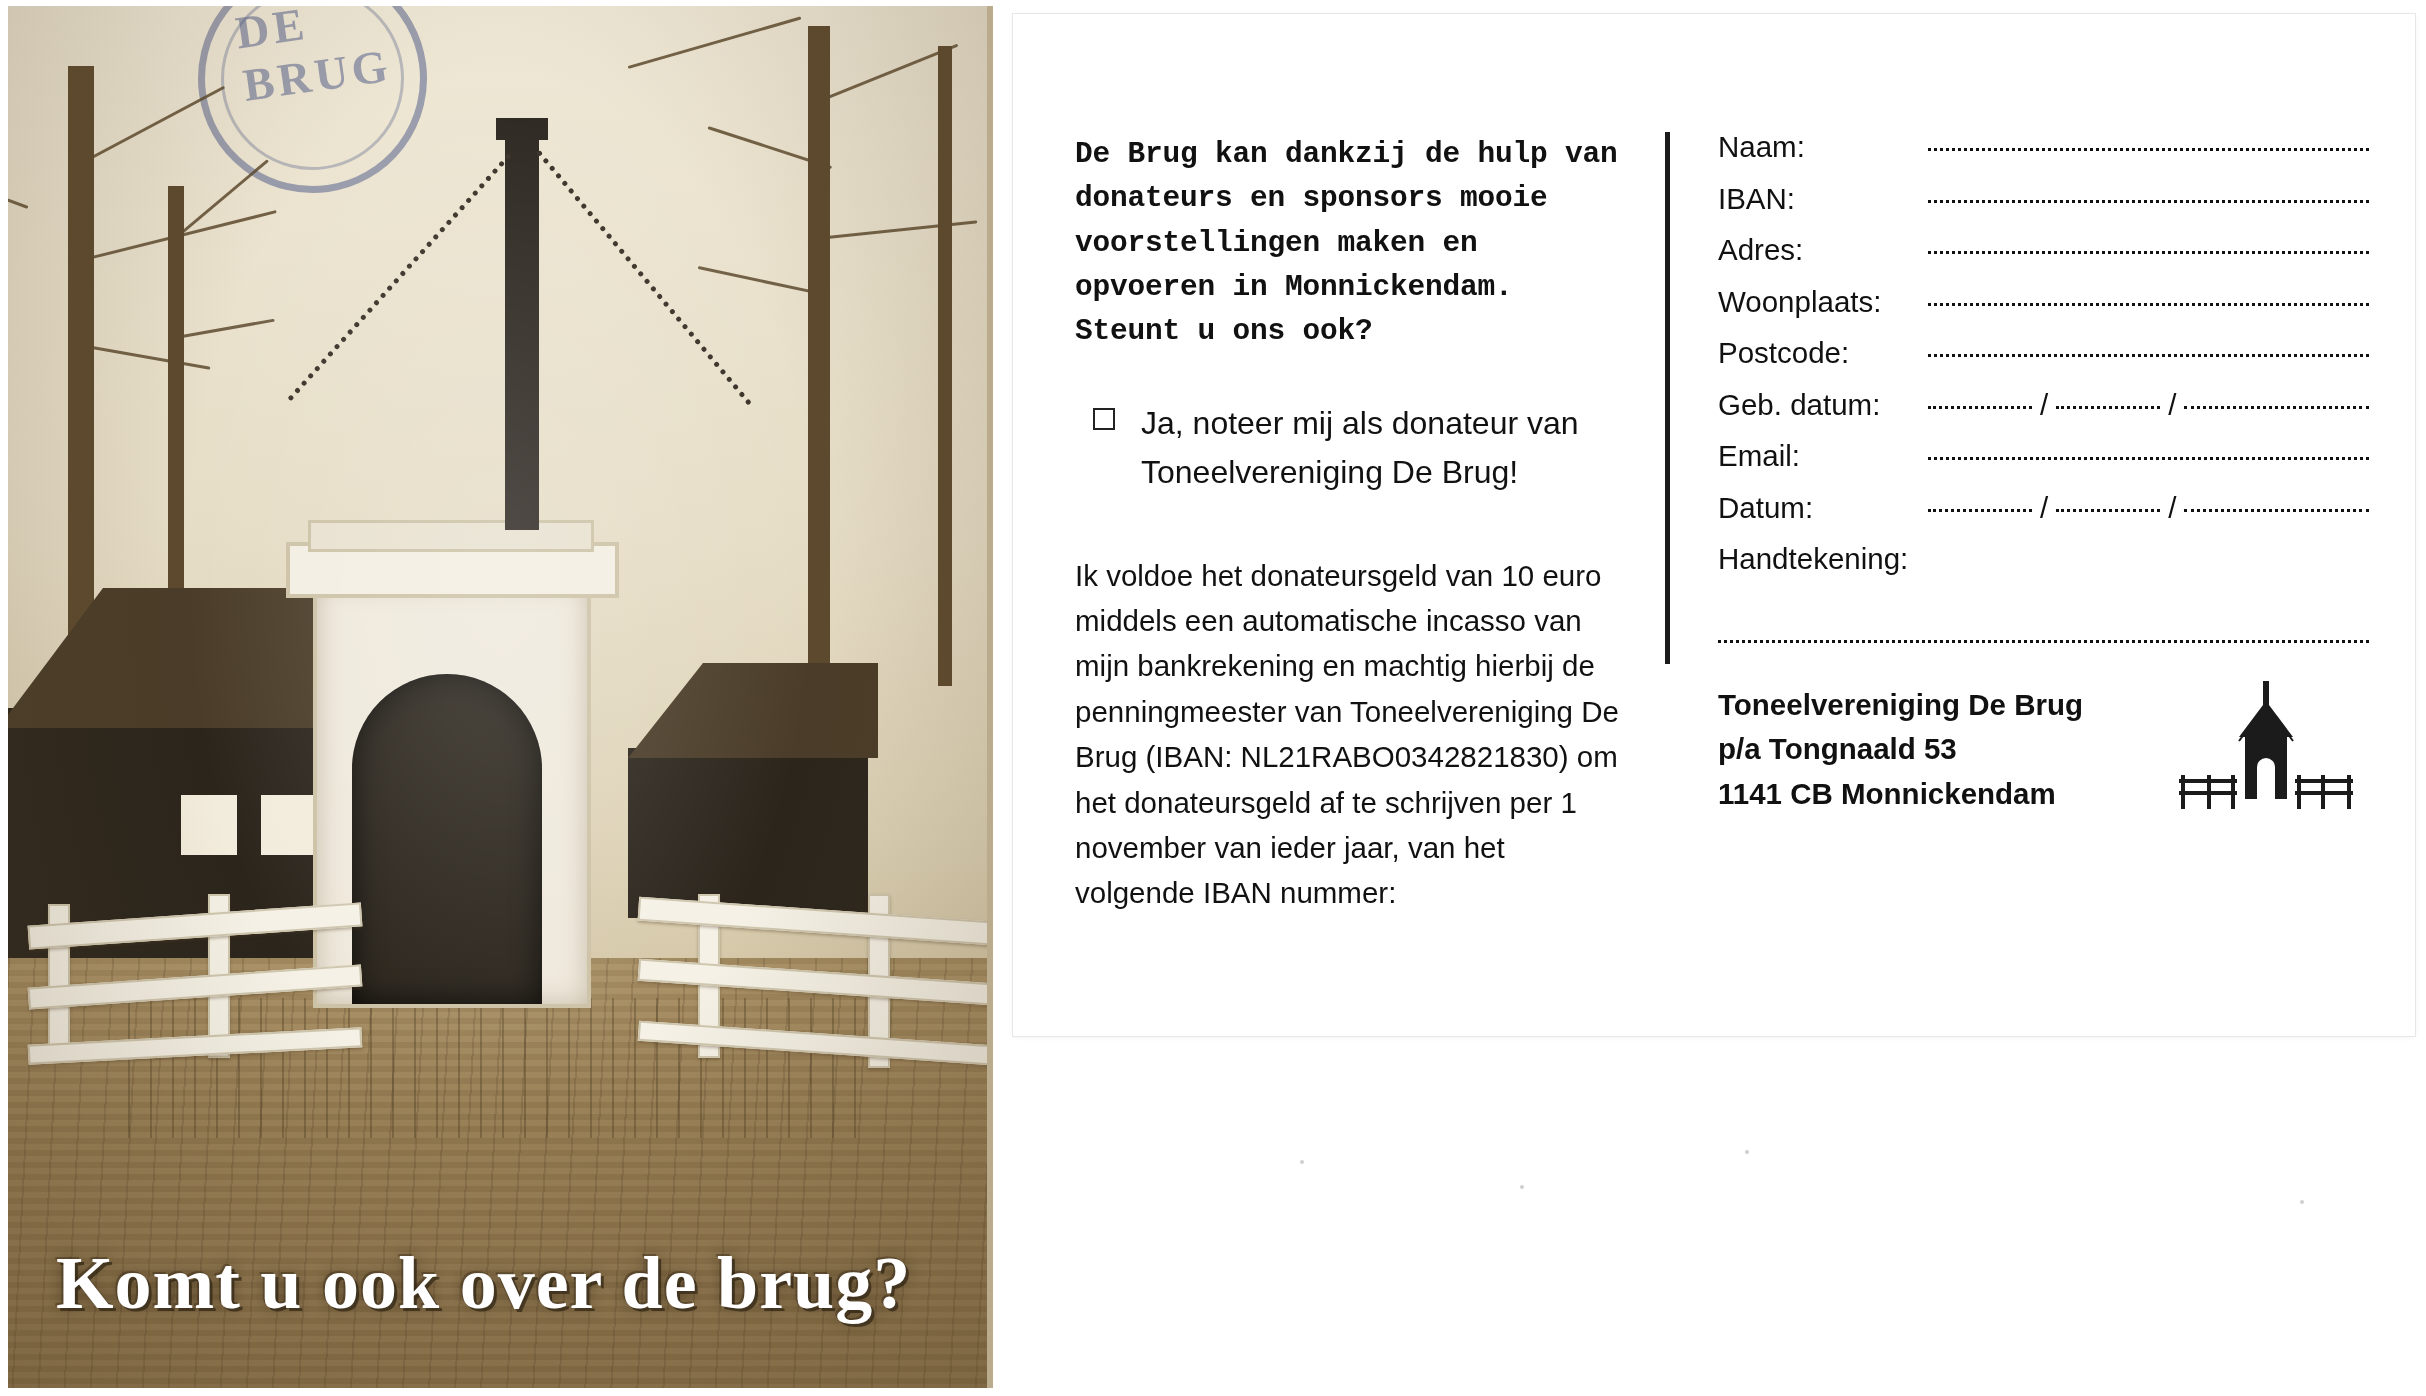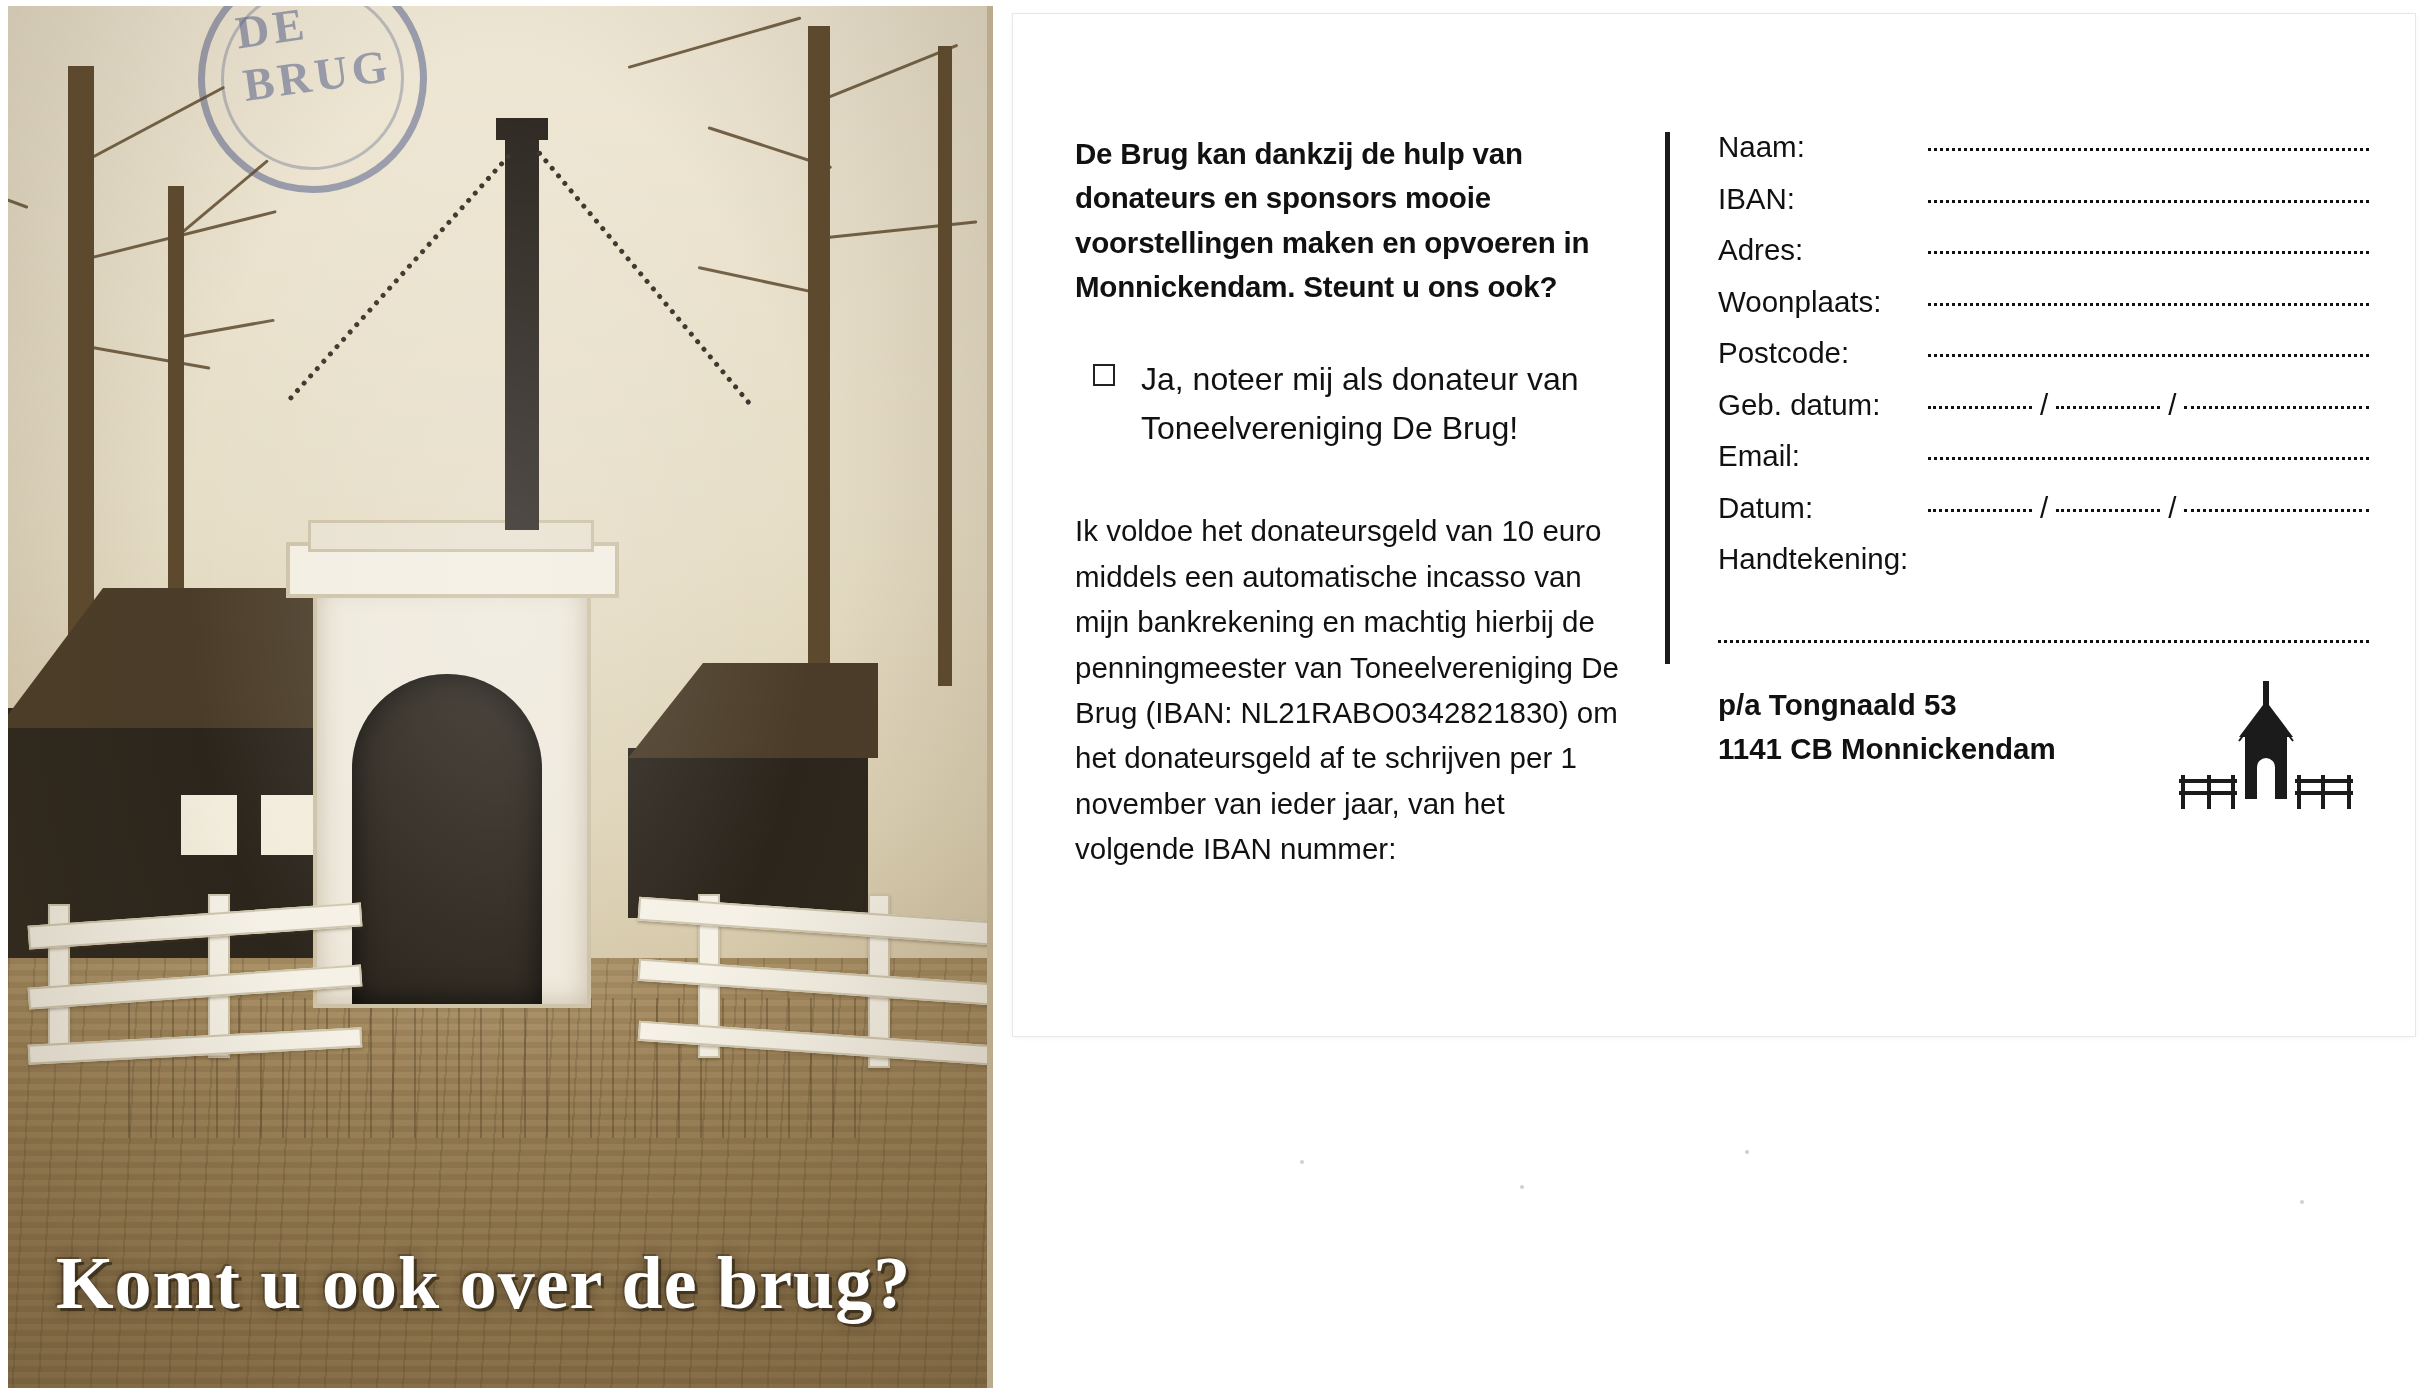--- a/index.html
+++ b/index.html
@@ -244,21 +244,21 @@
     background: #1b1b1b;
     margin: 0 0 154px 0;
     height: 532px;
   }
   .col-right {
     flex: 1;
     padding-left: 48px;
     box-sizing: border-box;
   }
   .intro {
-    font-family: Liberation Sans, sans-serif;
+    font-family: Liberation Mono, monospace;
     font-weight: bold;
     font-size: 29.5px;
     line-height: 1.50;
     color: #111;
     letter-spacing: -0.2px;
   }
   .check-row {
     display: flex;
     margin-top: 46px;
     align-items: flex-start;
@@ -490,20 +490,21 @@
       </div>
 
       <div class="field-row" style="margin-bottom:0;">
         <div class="field-label" style="width:auto;">Handtekening:</div>
       </div>
       <div class="sig-line"></div>
 
 
       <div class="addr-block">
         <div class="addr">
+          <div>Toneelvereniging De Brug</div>
           <div>p/a Tongnaald 53</div>
           <div>1141 CB Monnickendam</div>
         </div>
 
         <svg class="logo" viewBox="0 0 190 150">
 
           <rect x="90" y="6" width="6" height="34" fill="#1b1b1b"></rect>
 
           <polygon points="93,26 66,62 120,62" fill="#1b1b1b"></polygon>
 

